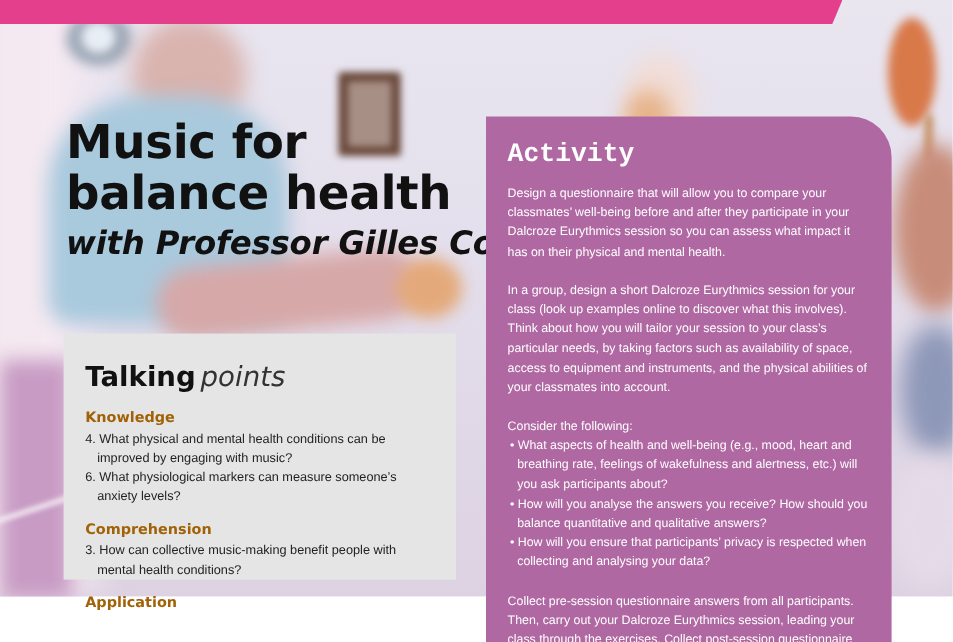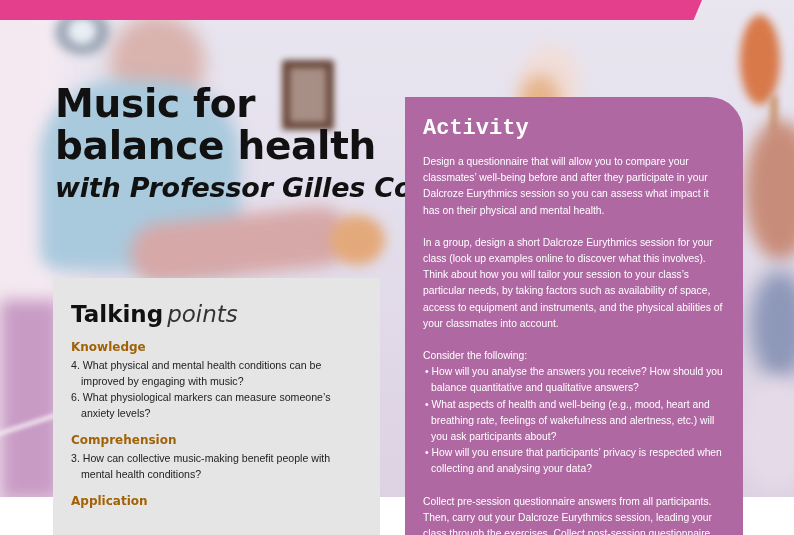--- a/index.html
+++ b/index.html
@@ -41,35 +41,35 @@
     background: #f6eef6; transform: rotate(-18deg); filter: blur(2px); }
 
   
   .top-bar {
     position: absolute; left: 0; top: 0; width: 702px; height: 20px;
     background: #e43f8c;
     clip-path: polygon(0 0, 100% 0, 98.8% 100%, 0 100%);
   }
 
   
-  .title-block { position: absolute; left: 55px; top: 83px; }
+  .title-block { position: absolute; left: 55px; top: 99px; }
   .title {
     font-family: "DejaVu Sans", sans-serif; font-weight: 900;
     font-size: 39px; line-height: 42px; color: #111111; letter-spacing: -0.3px;
     font-weight: bold;
   }
   .subtitle {
     margin-top: 5px;
     font-family: "DejaVu Sans", sans-serif; font-style: italic; font-weight: 600;
     font-size: 27px; color: #111111; letter-spacing: -0.2px;
   }
 
   
   .talking {
-    position: absolute; left: 53px; top: 278px; width: 327px; height: 257px;
+    position: absolute; left: 53px; top: 278px; width: 327px; height: 205px;
     background: #e6e5e5;
     padding: 22px 18px 0 18px;
   }
   .talking-heading { font-size: 23px; line-height: 28px; color: #111; margin-bottom: 12px; }
   .talking-heading .bold { font-family: "DejaVu Sans", sans-serif; font-weight: bold; }
   .talking-heading .light { font-family: "DejaVu Sans", sans-serif; font-style: italic; font-weight: normal; color: #333; margin-left: 4px; }
   .tp-section { margin-bottom: 12px; }
   .tp-section-title {
     font-family: "DejaVu Sans", sans-serif; font-weight: bold; font-size: 12px;
     color: #a16207; margin-bottom: 3px;
@@ -155,18 +155,18 @@
     <div class="tp-section-title">Application</div>
   </div>
 </section>
 
 <section class="activity">
   <div class="activity-title">Activity</div>
   <p>Design a questionnaire that will allow you to compare your classmates’ well-being before and after they participate in your Dalcroze Eurythmics session so you can assess what impact it has on their physical and mental health.</p>
   <p>In a group, design a short Dalcroze Eurythmics session for your class (look up examples online to discover what this involves). Think about how you will tailor your session to your class’s particular needs, by taking factors such as availability of space, access to equipment and instruments, and the physical abilities of your classmates into account.</p>
   <p class="tight">Consider the following:</p>
   <ul>
+    <li>What aspects of health and well-being (e.g., mood, heart and breathing rate, feelings of wakefulness and alertness, etc.) will you ask participants about?</li>
     <li>How will you analyse the answers you receive? How should you balance quantitative and qualitative answers?</li>
-    <li>What aspects of health and well-being (e.g., mood, heart and breathing rate, feelings of wakefulness and alertness, etc.) will you ask participants about?</li>
     <li>How will you ensure that participants’ privacy is respected when collecting and analysing your data?</li>
   </ul>
   <p>Collect pre-session questionnaire answers from all participants. Then, carry out your Dalcroze Eurythmics session, leading your class through the exercises. Collect post-session questionnaire answers from all participants. Compile the data you have collected and analyse your results. How did participating in your session impact your classmates’</p>
 </section>
 
 </body></html>

